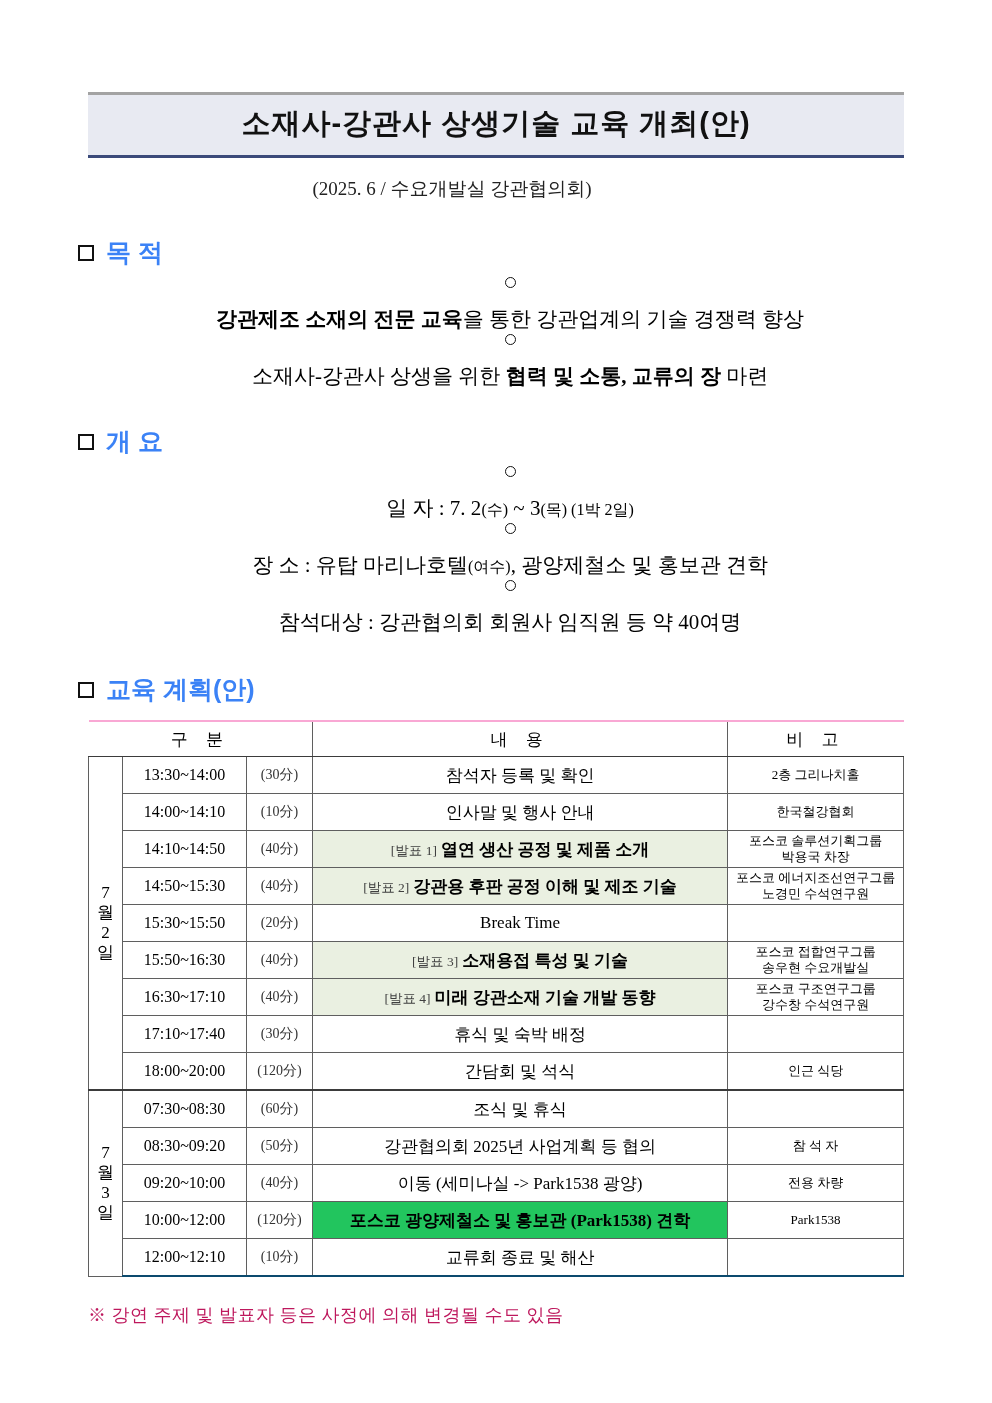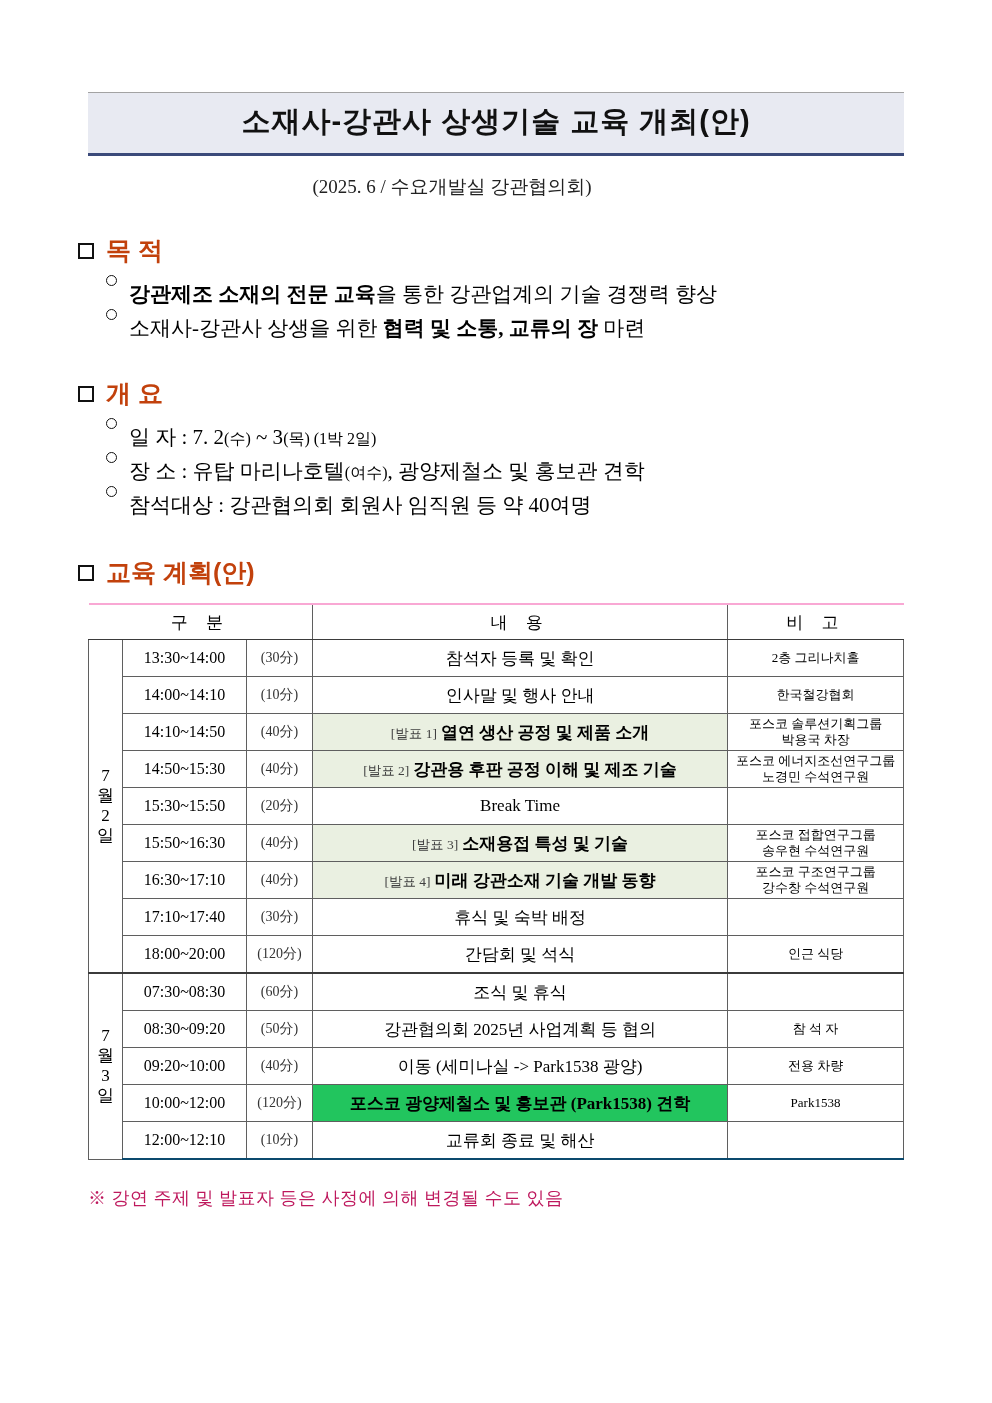--- a/index.html
+++ b/index.html
@@ -19,21 +19,21 @@
     width: 992px;
     height: 1403px;
     padding: 0;
     box-sizing: border-box;
   }
 
   
   .title-banner {
     margin: 92px 88px 0 88px;
     background: #e8eaf2;
-    border-top: 1px solid #a3a3a3;
+    border-top: 3px solid #a3a3a3;
     border-bottom: 3px solid #3b4a7a;
     text-align: center;
     padding: 9px 0 11px 0;
   }
   .title-banner .title-text {
     font-family: "Liberation Sans", "DejaVu Sans", sans-serif;
     font-size: 29px;
     font-weight: bold;
     letter-spacing: 1px;
     color: #111111;
@@ -48,44 +48,45 @@
 
   
   .section {
     margin-left: 78px;
     margin-right: 78px;
   }
   .section-head {
     font-family: "Liberation Sans", "DejaVu Sans", sans-serif;
     font-size: 25px;
     font-weight: bold;
-    color: #c2410c;
+    color: #3b82f6;
     display: flex;
     align-items: baseline;
     gap: 12px;
   }
   .sq {
     display: inline-block;
     width: 16px;
     height: 16px;
     border: 2px solid #111;
     box-sizing: border-box;
   }
 
   .bullets {
     margin-top: 10px;
     margin-left: 28px;
   }
   .bullet-row {
     display: flex;
-    align-items: flex-start;
+    align-items: center;
     gap: 12px;
     font-size: 21px;
     line-height: 1.62;
     white-space: nowrap;
+    flex-direction: column;
   }
   .circ {
     display: inline-block;
     width: 11px;
     height: 11px;
     border: 1.6px solid #111;
     border-radius: 50%;
     box-sizing: border-box;
     flex: 0 0 auto;
     position: relative;
@@ -295,21 +296,21 @@
             <td class="note">
               <div></div>
             </td>
           </tr>
           <tr>
             <td class="time">15:50~16:30</td>
             <td class="dur">(40分)</td>
             <td class="content cell-green"><span class="tag">[발표 3]</span><span class="hl">소재용접 특성 및 기술</span></td>
             <td class="note">
               <div>포스코 접합연구그룹</div>
-              <div>송우현 수석연구원</div>
+              <div>송우현 수요개발실</div>
             </td>
           </tr>
           <tr>
             <td class="time">16:30~17:10</td>
             <td class="dur">(40分)</td>
             <td class="content cell-green"><span class="tag">[발표 4]</span><span class="hl">미래 강관소재 기술 개발 동향</span></td>
             <td class="note">
               <div>포스코 구조연구그룹</div>
               <div>강수창 수석연구원</div>
             </td>

